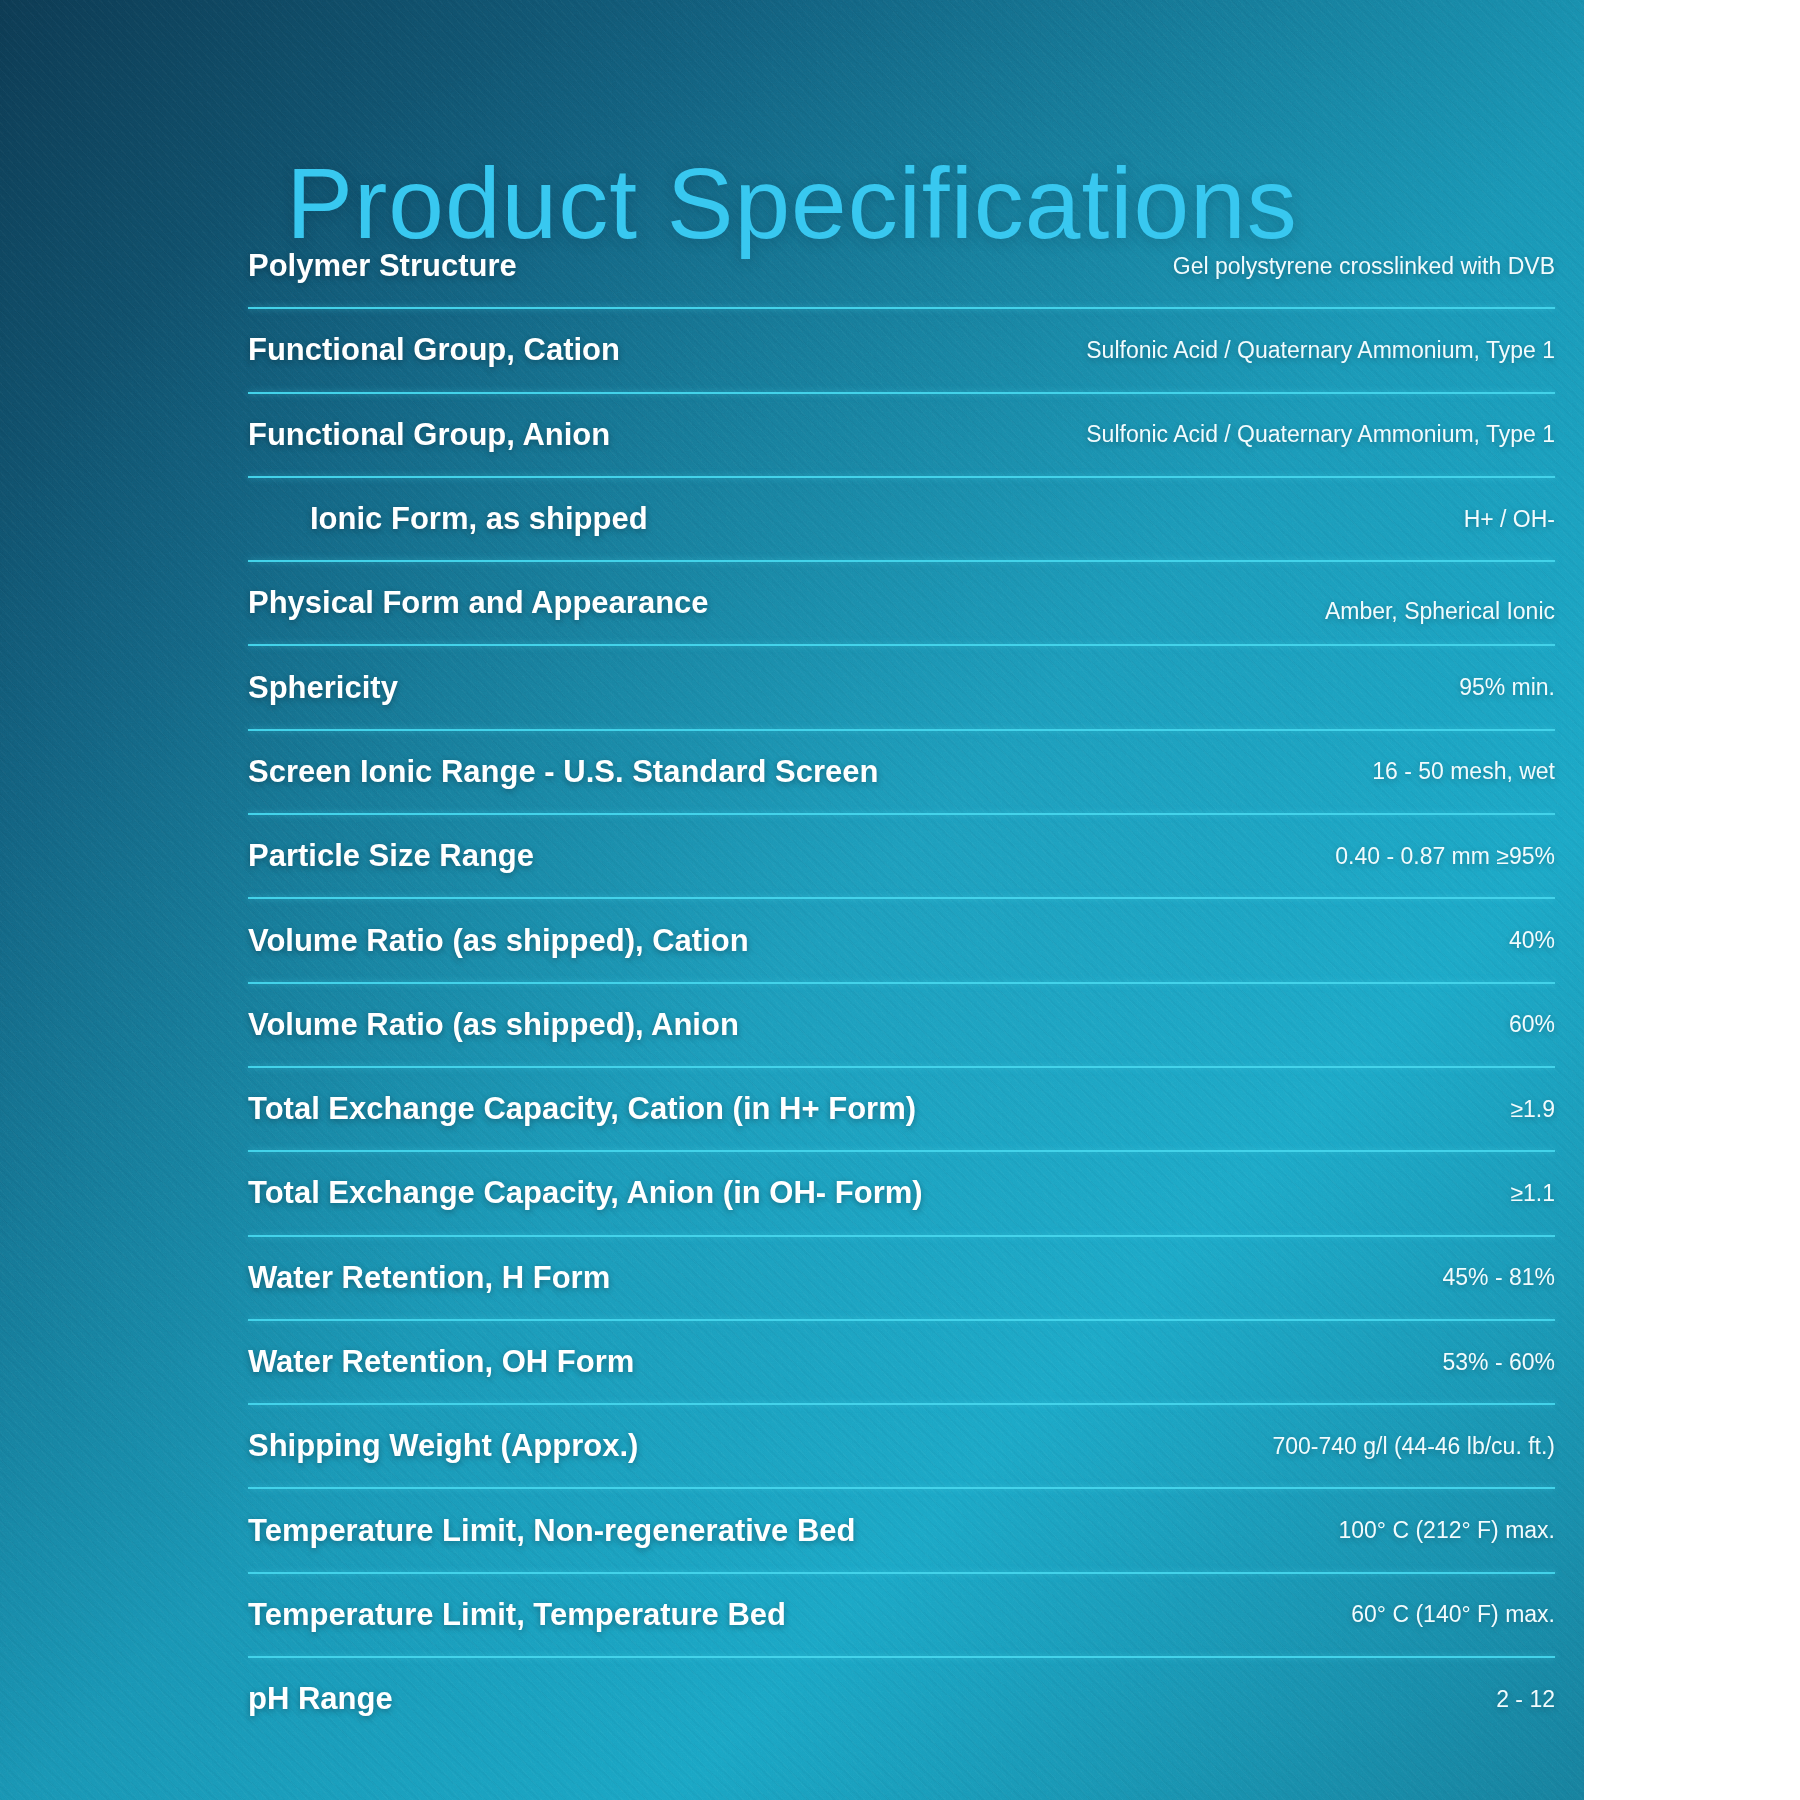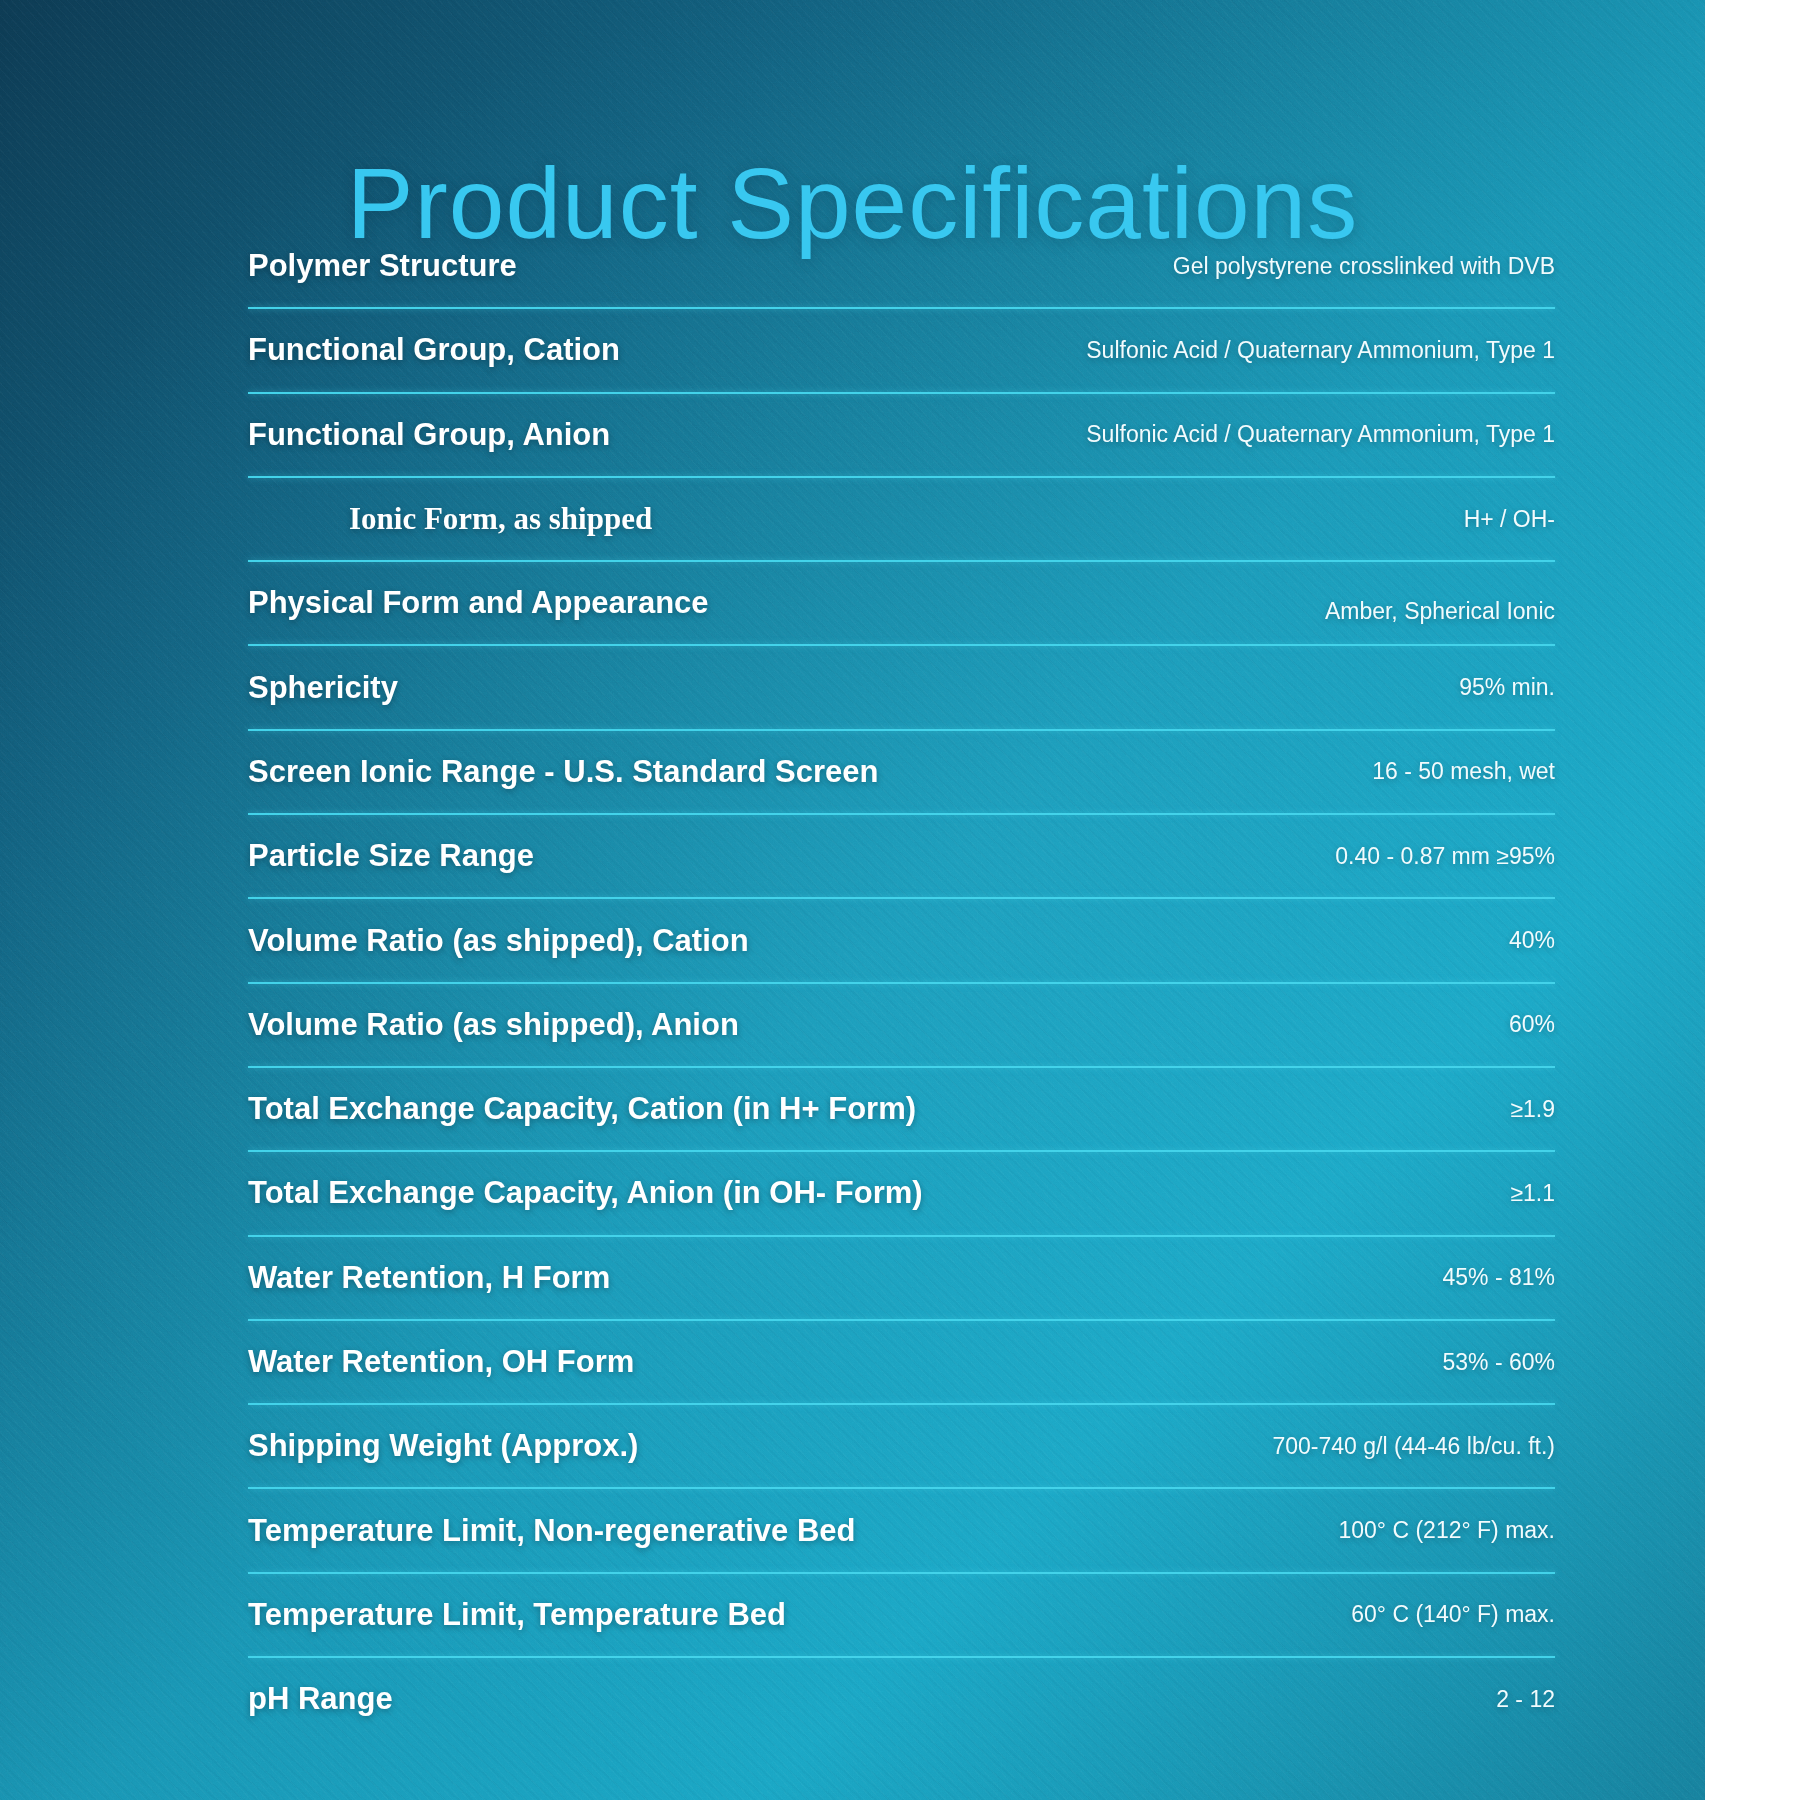--- a/index.html
+++ b/index.html
@@ -12,21 +12,21 @@
     --bg-mid:#1995b4;
     --bg-bright:#1aa5c4;
     --bg-corner:#17809d;
   }
   html,body{margin:0;padding:0;}
   body{
     width:1800px;height:1800px;overflow:hidden;
     font-family:"Liberation Sans", sans-serif;
     -webkit-font-smoothing:antialiased;
   }
-  .canvas{position:relative;width:1705px;height:1800px;overflow:hidden;}
+  .canvas{position:relative;width:1584px;height:1800px;overflow:hidden;}
   .bg{
     position:absolute;inset:0;
     background:
       radial-gradient(95% 75% at 60% 50%, rgba(46,190,220,0.22), rgba(46,190,220,0) 70%),
       linear-gradient(133deg, var(--bg-dark) 0%, var(--bg-deep) 24%, var(--bg-mid) 52%, var(--bg-bright) 72%, var(--bg-corner) 100%);
   }
   .texture{
     position:absolute;inset:0;
     background:
       repeating-linear-gradient(48deg, rgba(255,255,255,0.045) 0 1px, rgba(255,255,255,0) 1px 6px),
@@ -62,21 +62,21 @@
     font-weight:700;font-size:31px;color:var(--label-text);
     text-shadow:0 2px 6px rgba(0,25,40,0.38);
     white-space:nowrap;
   }
   .value{
     font-weight:400;font-size:23px;color:var(--value-text);
     text-align:right;white-space:nowrap;
     text-shadow:0 2px 6px rgba(0,25,40,0.3);
   }
   
-  .row:nth-child(4) .label{margin-left:101px;font-family:Liberation Serif, serif;}
+  .row:nth-child(4) .label{margin-left:62px;}
   .row:nth-child(5) .value{transform:translateY(8px);}
 </style>
 </head>
 <body>
 
 <div class="canvas">
   <div class="bg"></div>
   <div class="texture"></div>
   <svg class="noise" xmlns="http://www.w3.org/2000/svg">
     <filter id="grain">

